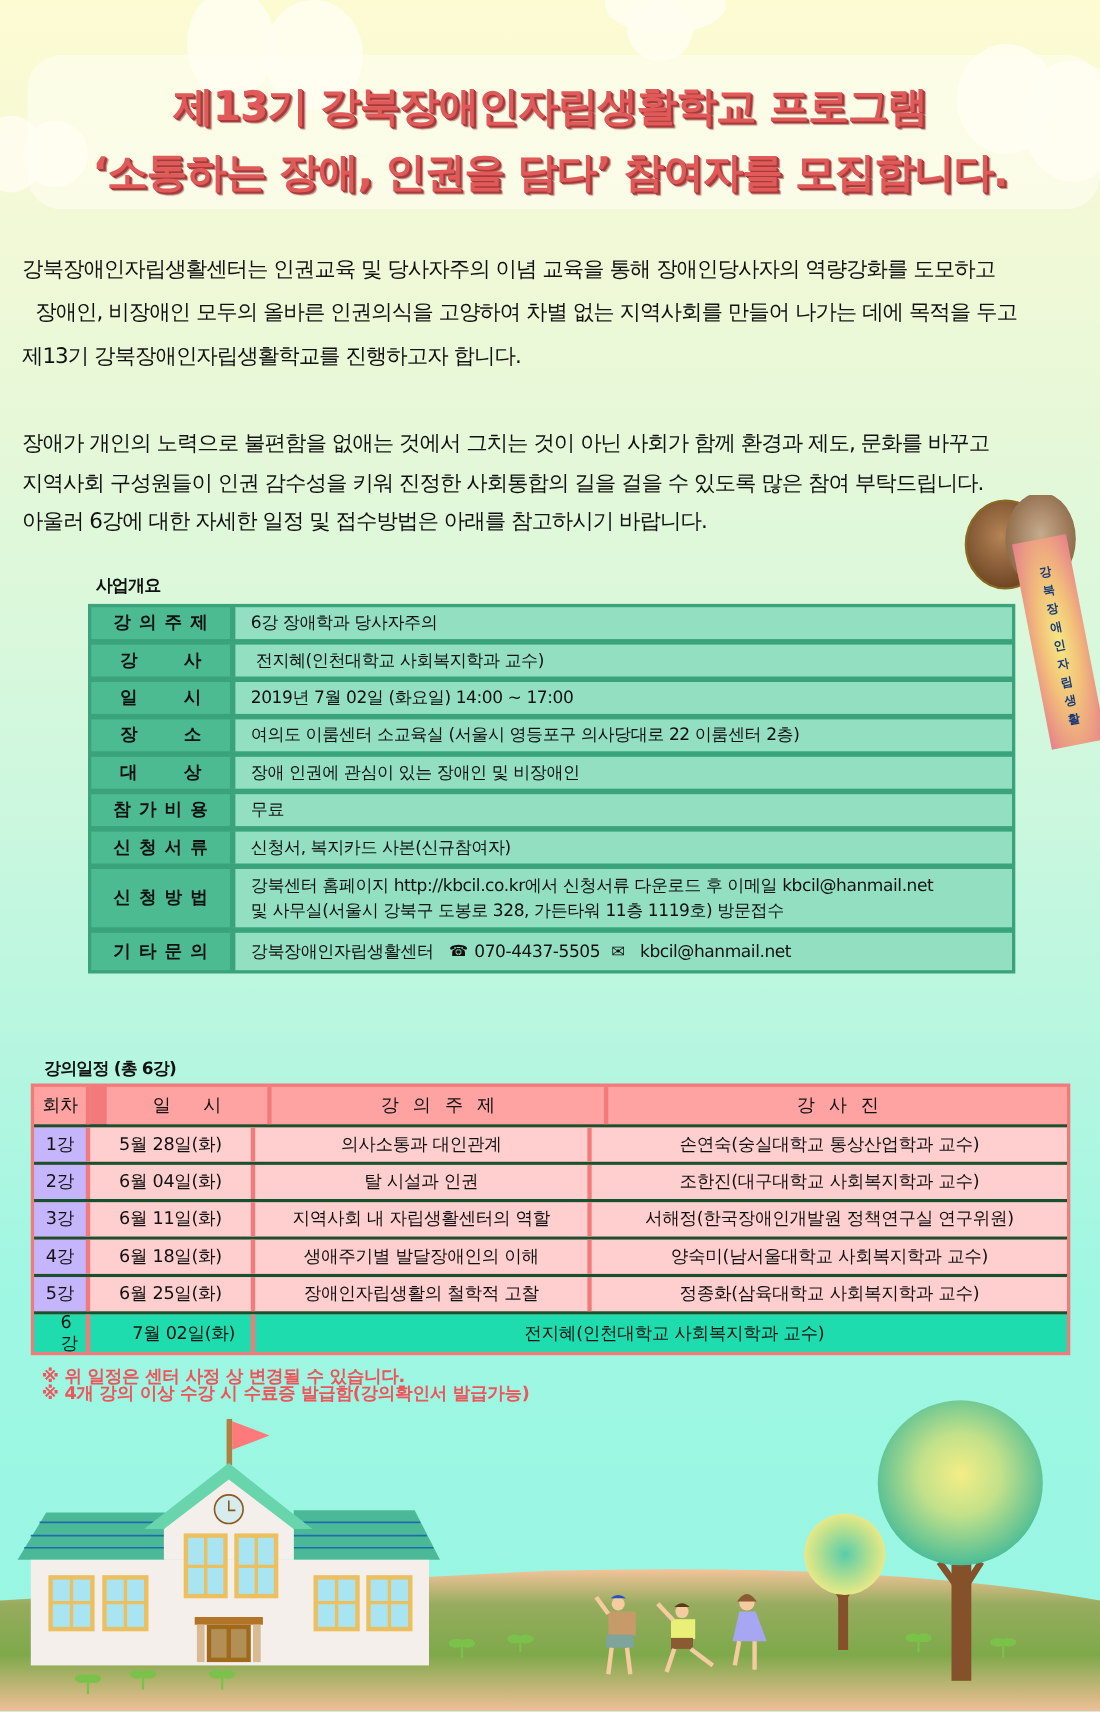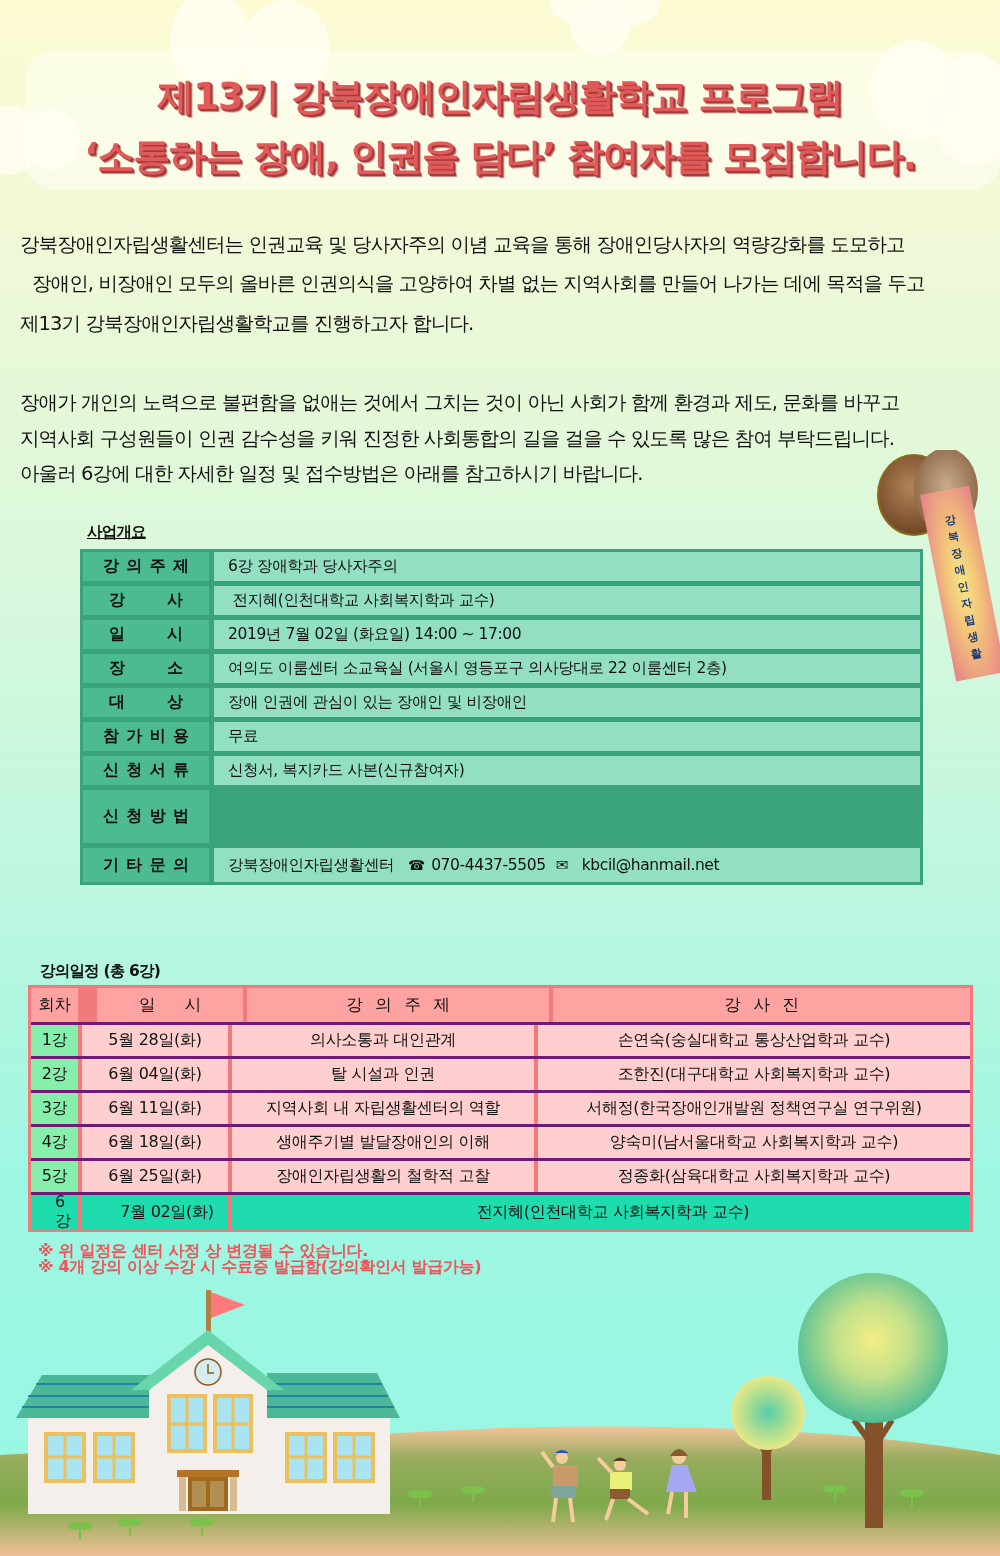--- a/index.html
+++ b/index.html
@@ -42,30 +42,30 @@
   .acorn { position: absolute; left: 876px; top: 450px; width: 120px; height: 90px; }
   .ribbon {
     position: absolute; left: 920px; top: 495px; width: 50px; height: 190px;
     transform: rotate(-11deg); transform-origin: top left;
     background: radial-gradient(ellipse at center, #f6e784 0%, #f2c07a 45%, #e6808a 100%);
     display: flex; flex-direction: column; align-items: center; padding-top: 22px;
     color: #1a3b7a; font-weight: bold; font-size: 11px; line-height: 17px;
   }
   
   .sch { position: absolute; left: 28px; top: 985px; width: 945px; background: #f27a7a; padding: 3px; }
-  .sch-row { display: flex; height: 34px; border-bottom: 3px solid #701a75; }
+  .sch-row { display: flex; height: 34px; border-bottom: 3px solid #14532d; }
   .sch-row.hdr { height: 37px; }
   .sch-row:last-child { border-bottom: none; }
   .sch-cell { display: flex; align-items: center; justify-content: center; font-size: 16px;
     letter-spacing: -0.3px; border-right: 4px solid #f27a7a; }
   .sch-cell:last-child { border-right: none; }
   .c1 { width: 51px; } .c2 { width: 150px; } .c3 { width: 306px; } .c4 { flex: 1; }
   .hdr .sch-cell { background: #fea2a2; font-size: 16.5px; }
   .body-row .sch-cell { background: #ffcfcf; }
-  .body-row .c1 { background: #86efac; }
+  .body-row .c1 { background: #c4b5fd; }
   .hl .sch-cell { background: #1fdcae !important; padding-left: 24px; }
   .notes { position: absolute; left: 38px; top: 1243px; color: #f0535a; font-size: 16px; font-weight: bold; line-height: 16px; letter-spacing: -0.3px; }
   
   .scene { position: absolute; left: 0; top: 1270px; width: 1000px; height: 286px; }
 </style>
 </head>
 <body>
 
 <div class="cloud" style="left:170px;top:-10px;width:80px;height:100px;"></div>
 <div class="cloud" style="left:240px;top:0;width:90px;height:100px;"></div>
@@ -82,21 +82,21 @@
 
 <div class="intro">
   <p style="top:232px;">강북장애인자립생활센터는 인권교육 및 당사자주의 이념 교육을 통해 장애인당사자의 역량강화를 도모하고</p>
   <p style="top:271px;margin-left:12px;">장애인, 비장애인 모두의 올바른 인권의식을 고양하여 차별 없는 지역사회를 만들어 나가는 데에 목적을 두고</p>
   <p style="top:311px;">제13기 강북장애인자립생활학교를 진행하고자 합니다.</p>
   <p style="top:390px;">장애가 개인의 노력으로 불편함을 없애는 것에서 그치는 것이 아닌 사회가 함께 환경과 제도, 문화를 바꾸고</p>
   <p style="top:426px;">지역사회 구성원들이 인권 감수성을 키워 진정한 사회통합의 길을 걸을 수 있도록 많은 참여 부탁드립니다.</p>
   <p style="top:461px;">아울러 6강에 대한 자세한 일정 및 접수방법은 아래를 참고하시기 바랍니다.</p>
 </div>
 
-<div class="section-label" style="left:87px;top:522px;text-decoration:underline;">사업개요</div>
+<div class="section-label" style="left:87px;top:522px;">사업개요</div>
 <div class="ov-table">
   <div class="ov-row" style="height:34px;">
     <div class="ov-head spread" style="padding:0 20px;">
       <span>강</span>
         <span>의</span>
         <span>주</span>
         <span>제</span>
     </div>
     <div class="ov-val">
         <span>6강 장애학과 당사자주의</span>
@@ -159,20 +159,24 @@
     <div class="ov-val">
         <span>신청서, 복지카드 사본(신규참여자)</span>
       </div>
   </div>
   <div class="ov-row" style="height:58px;">
     <div class="ov-head spread" style="padding:0 20px;">
       <span>신</span>
         <span>청</span>
         <span>방</span>
         <span>법</span>
+    </div>
+    <div class="ov-val">
+      <span>강북센터 홈페이지 http://kbcil.co.kr에서 신청서류 다운로드 후 이메일 kbcil@hanmail.net</span>
+      <span>및 사무실(서울시 강북구 도봉로 328, 가든타워 11층 1119호) 방문접수</span>
     </div>
   </div>
   <div class="ov-row" style="height:34px;">
     <div class="ov-head spread" style="padding:0 20px;">
       <span>기</span>
         <span>타</span>
         <span>문</span>
         <span>의</span>
     </div>
     <div class="ov-val" style="flex-direction:row;justify-content:flex-start;align-items:center;">

